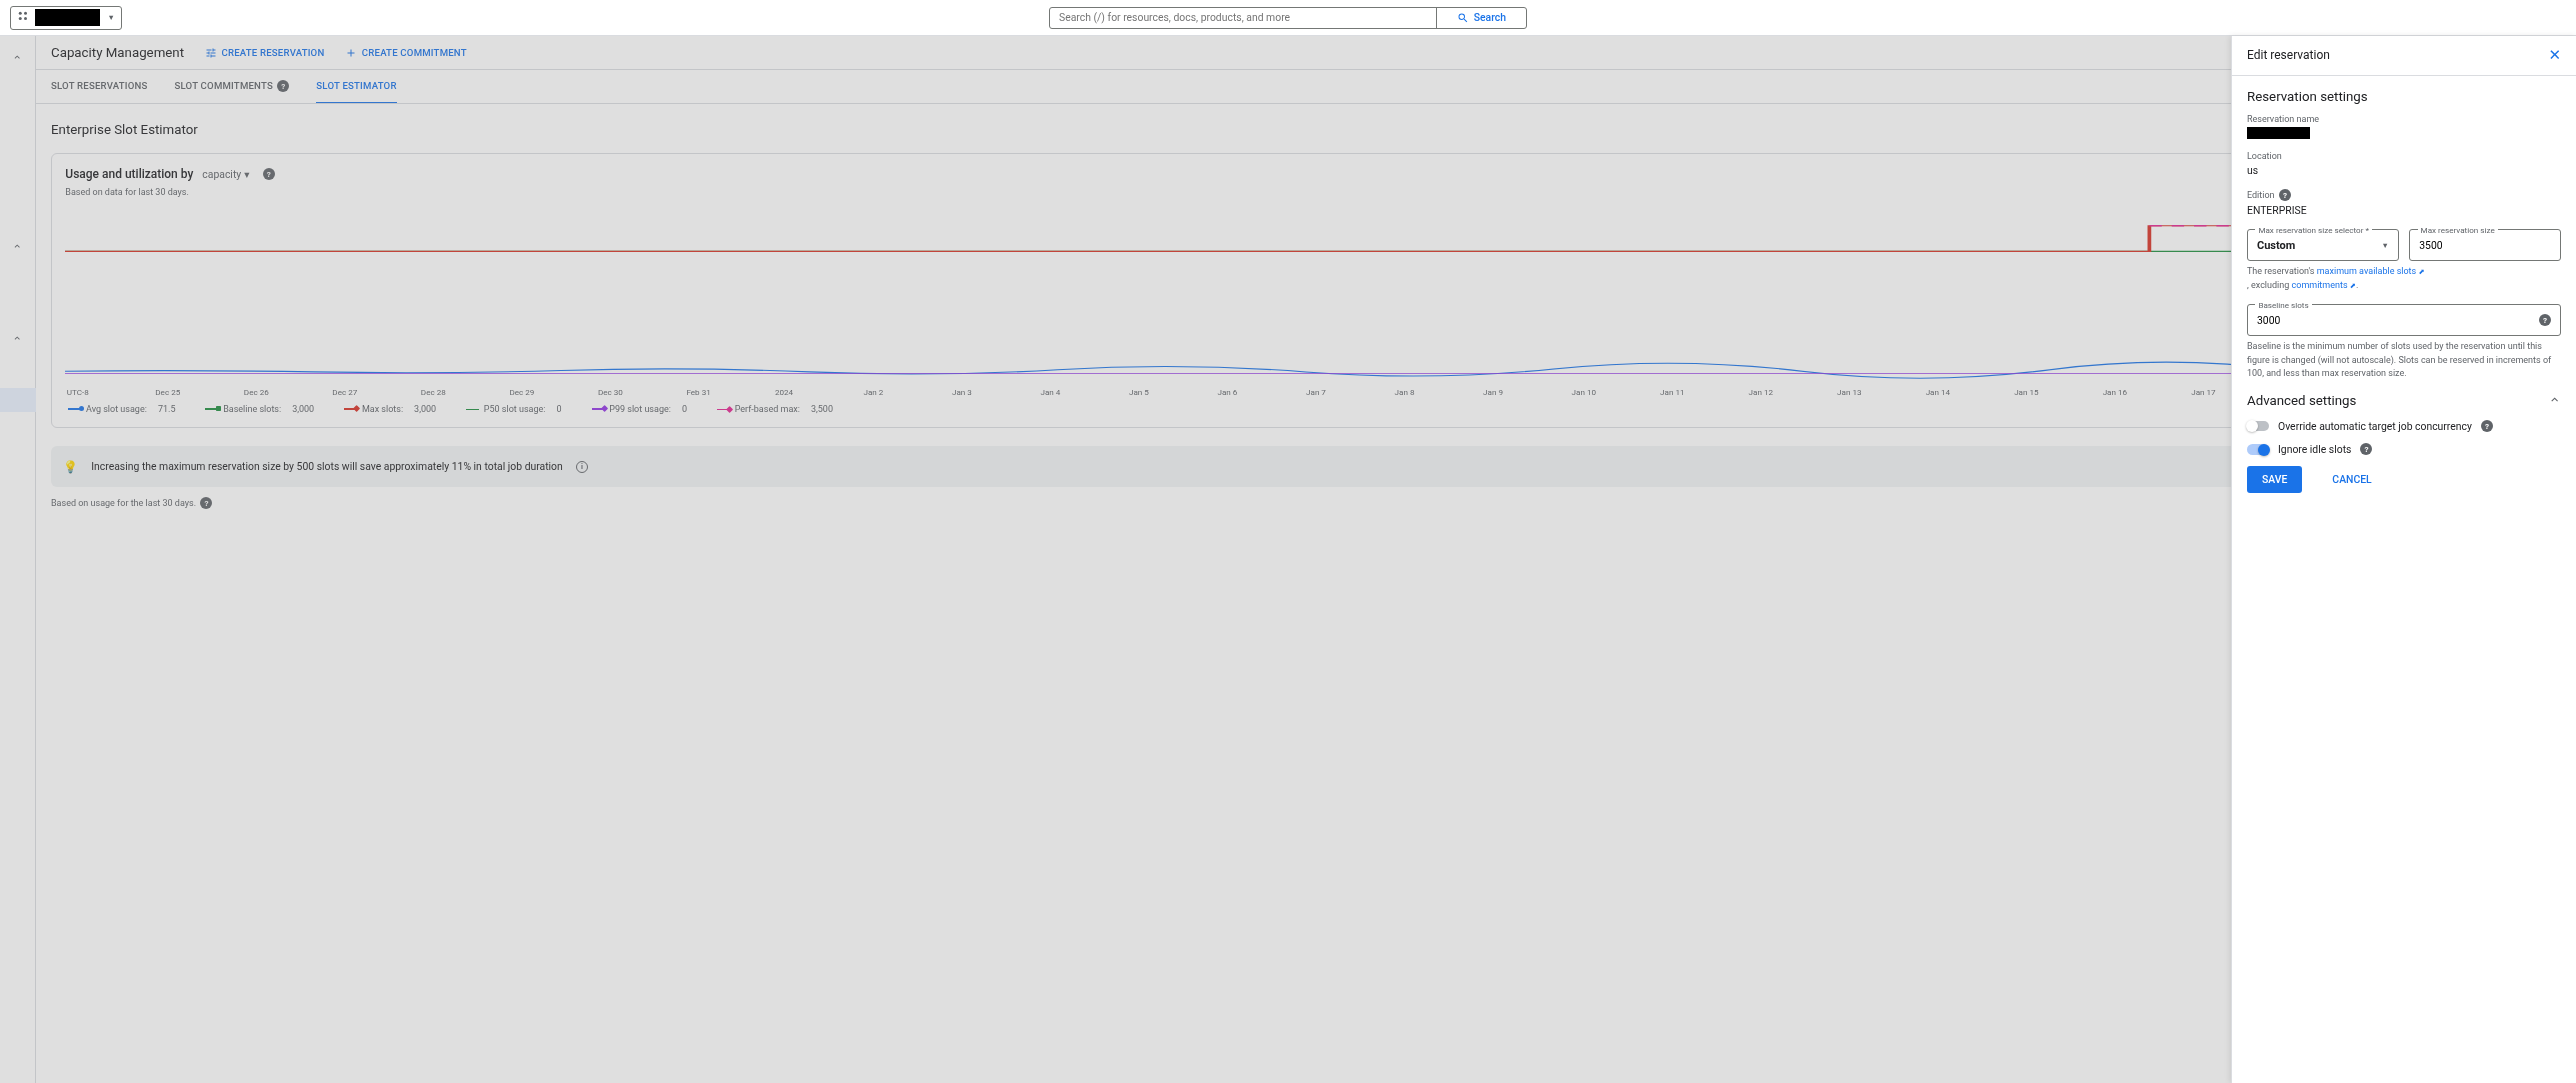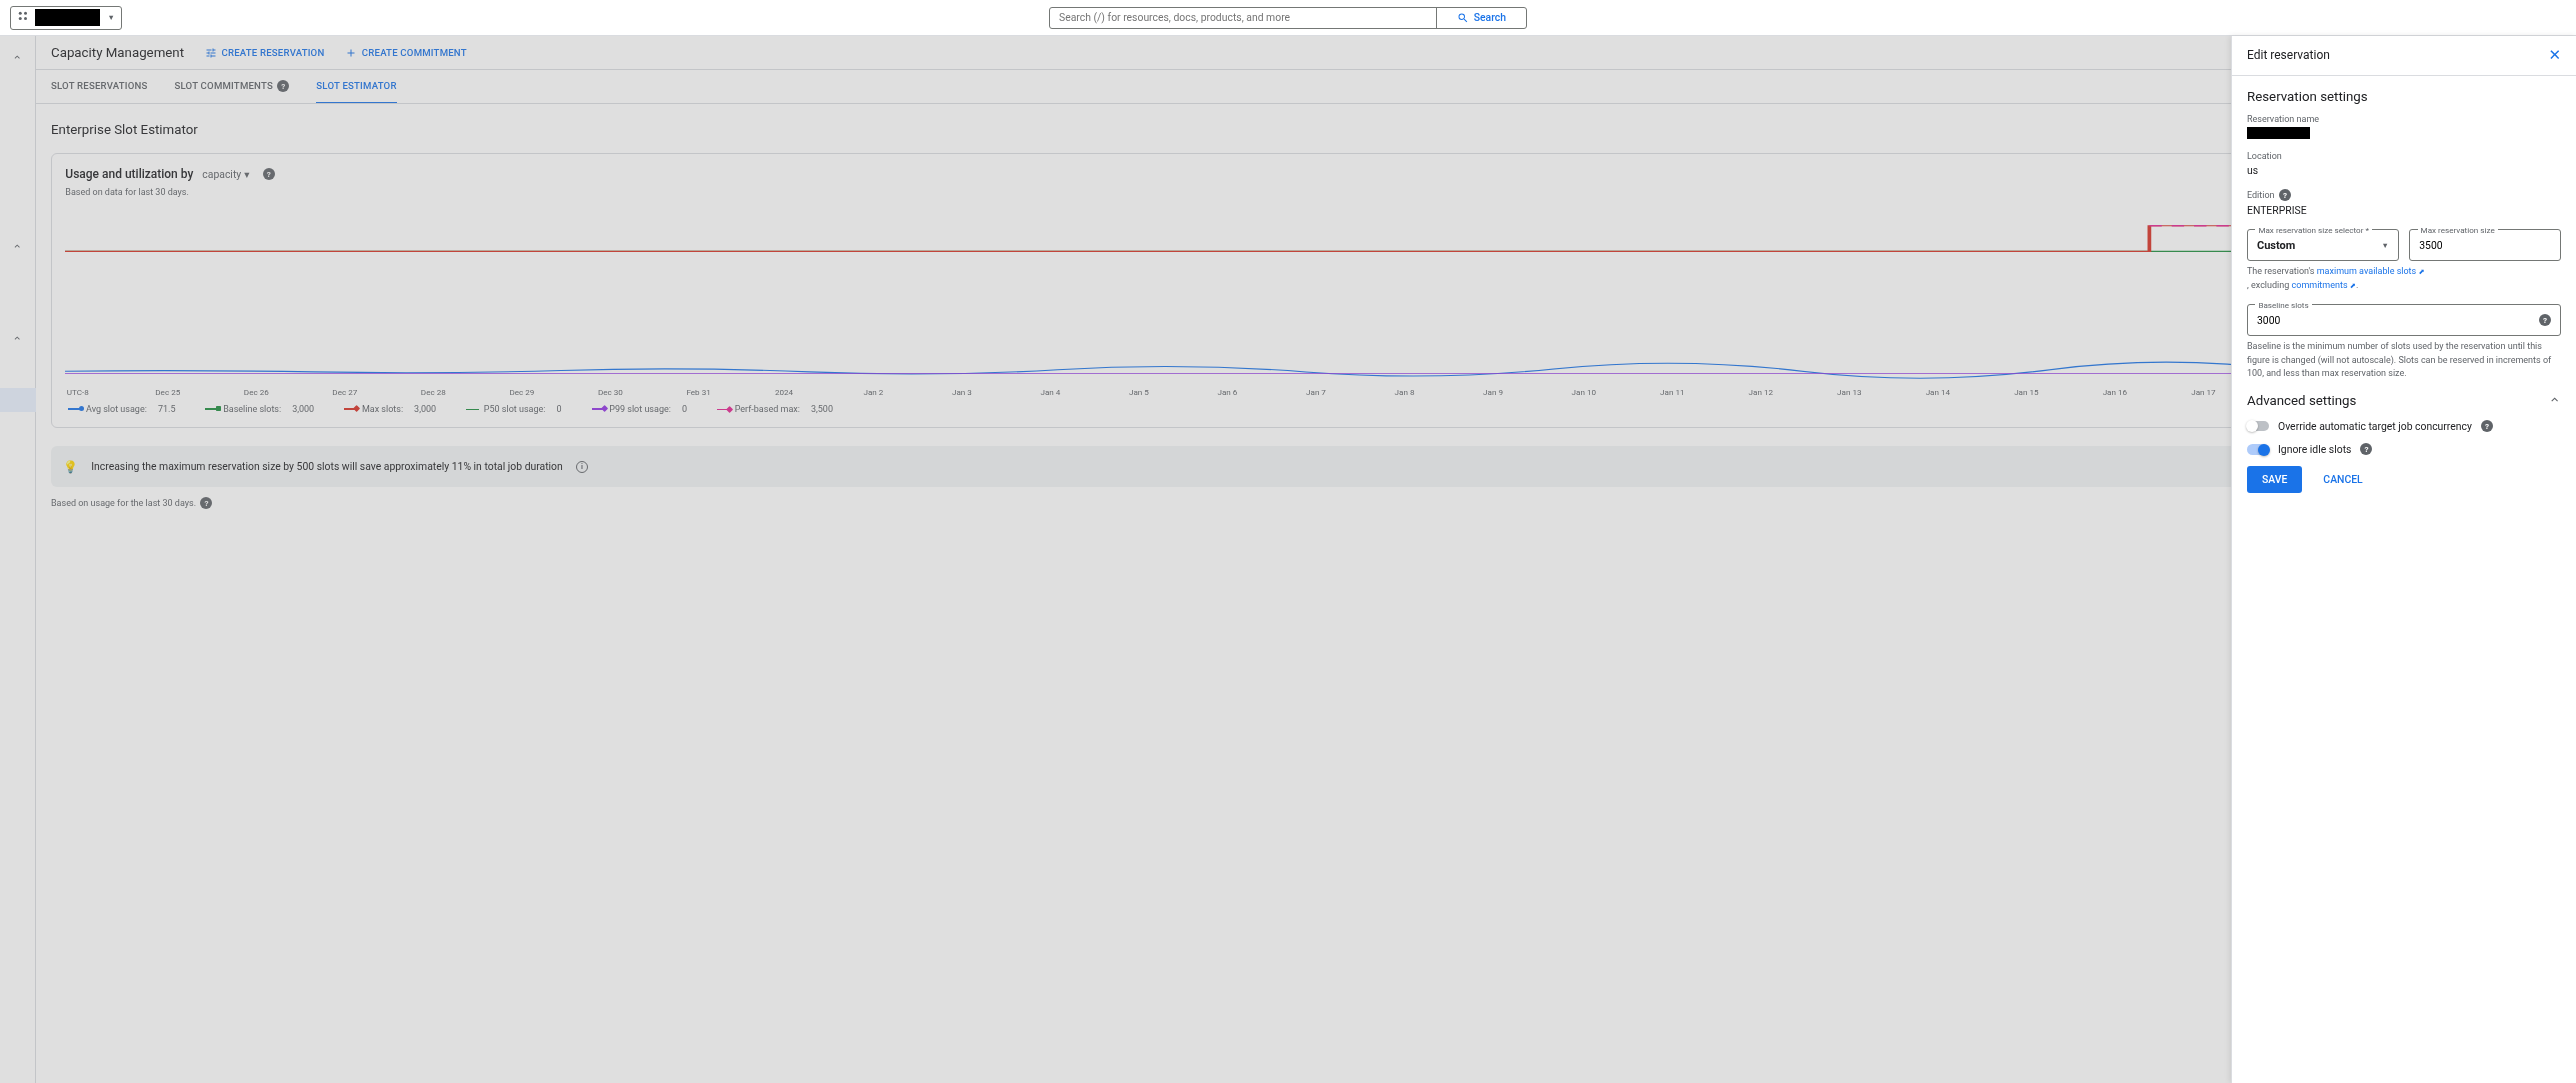--- a/index.html
+++ b/index.html
@@ -93,21 +93,21 @@
 
 .adv-row { display:flex; justify-content: space-between; align-items:center; margin: 10.4px 0 12px; cursor:pointer;}
 .adv-title { font-size: 13.3px; }
 
 .toggle-row { display:flex; align-items:center; gap: 9px; margin-bottom: 10.4px;}
 .switch { width: 22px; height: 10.4px; background: #bdc1c6; border-radius: 7.4px; position: relative; cursor:pointer;}
 .switch .knob { width: 12px; height: 12px; background: #fff; border-radius: 50%; position: absolute; top: -0.7px; left: -0.7px; box-shadow: 0 0.7px 2.2px rgba(0,0,0,0.3);}
 .switch.on { background: #aecbfa; }
 .switch.on .knob { background: #1a73e8; left: 11px; }
 
-.btns { display:flex; gap: 9px; margin-top: 7.4px;}
+.btns { display:flex; gap: 18px; margin-top: 7.4px;}
 .btn-save { background: #1a73e8; color:#fff; border:none; padding: 6.7px 15px; border-radius: 3px; font-weight:500; font-size:10.4px; cursor:pointer;}
 .btn-cancel { background: transparent; color:#1a73e8; border:none; padding: 6.7px 12px; font-weight:500; font-size:10.4px; cursor:pointer;}
 input.plain { border:none; outline:none; font-size:10.4px; width:100%; background:transparent;}
 </style>
 </head>
 <body>
 
 <div class="topbar">
   <div class="project-selector">
     <span class="ps-icon">

